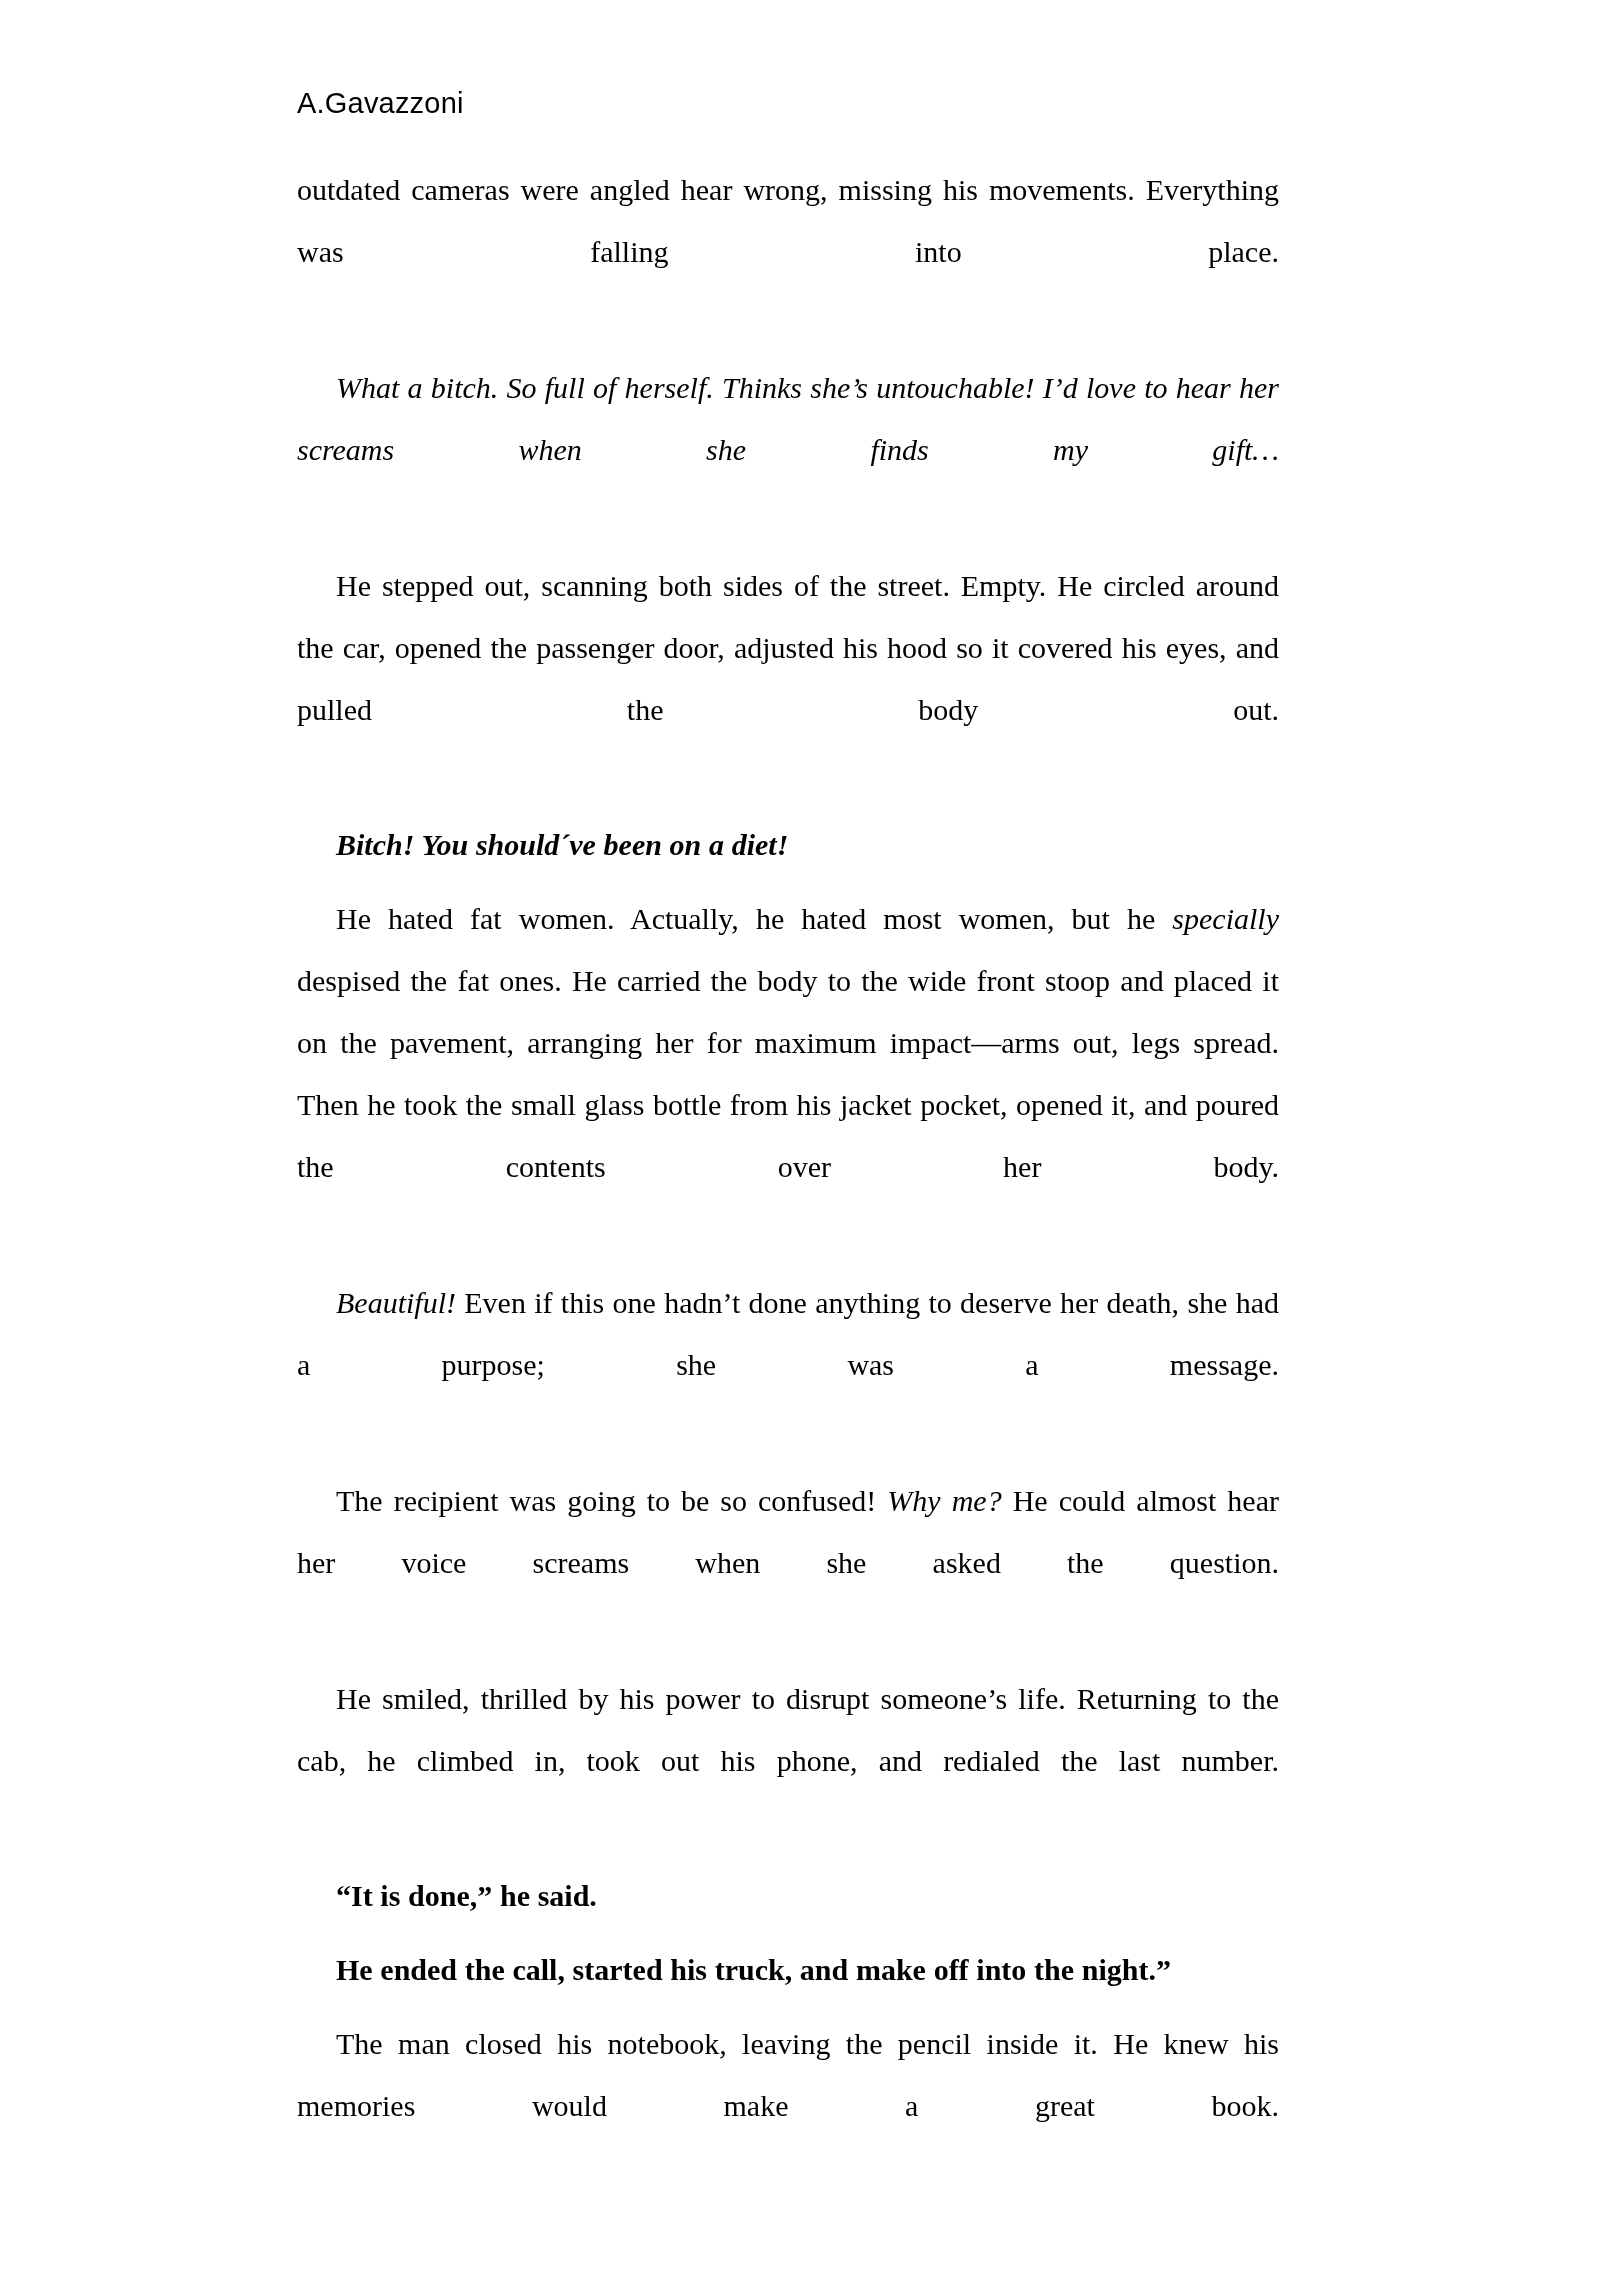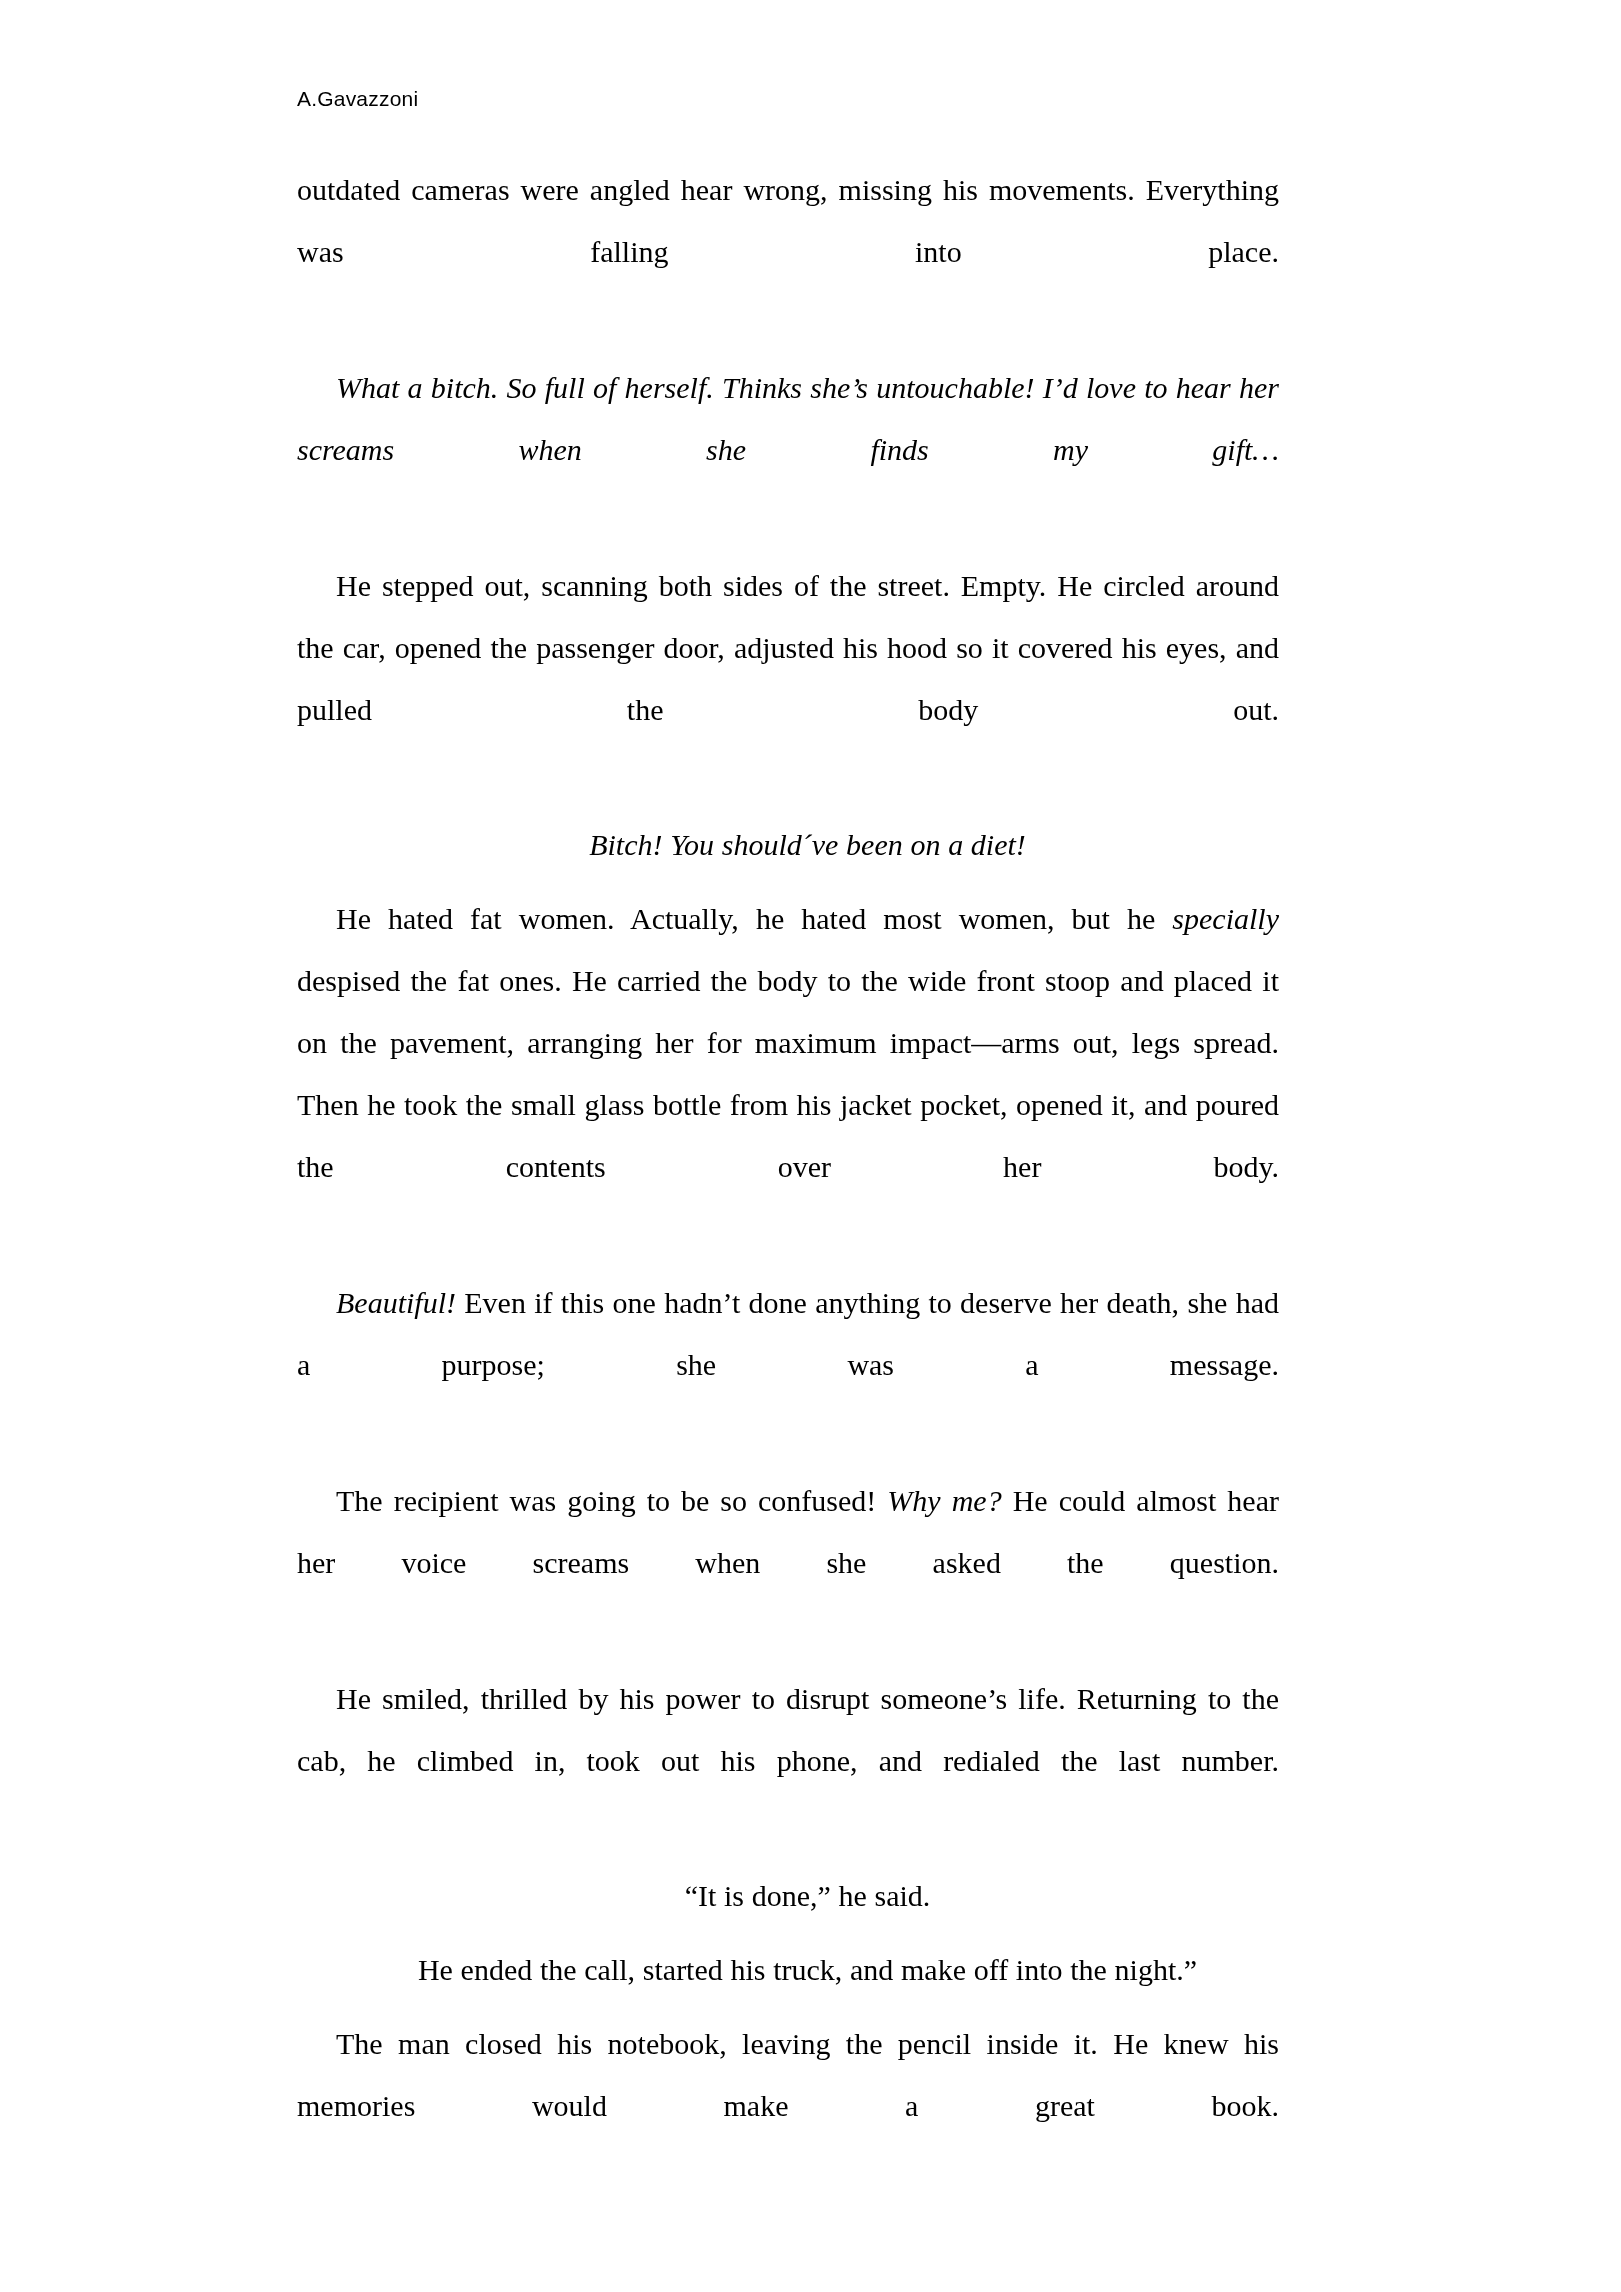--- a/index.html
+++ b/index.html
@@ -17,21 +17,21 @@
     height: 2293px;
     background: #ffffff;
     overflow: hidden;
     box-sizing: border-box;
   }
   .running-head {
     position: absolute;
     left: 297px;
     top: 86px;
     font-family: "Liberation Sans", "DejaVu Sans", sans-serif;
-    font-size: 21px;
+    font-size: 29px;
     line-height: 1.2;
     letter-spacing: 0.2px;
     color: #000000;
     white-space: nowrap;
   }
   .body-column {
     position: absolute;
     left: 297px;
     top: 159px;
     width: 982px;
@@ -44,21 +44,22 @@
     text-justify: inter-word;
     text-indent: 0;
     -webkit-hyphens: none;
     hyphens: none;
     word-spacing: 0.2px;
   }
   p.para.indent {
     text-indent: 39px;
   }
   p.para.noflow {
-    text-align: center;
+    text-align: left;
+    font-weight: bold;
   }
   .it {
     font-style: italic;
   }
   p.para.italic-block {
     font-style: italic;
   }
   
   p.para::after {
     content: "";

